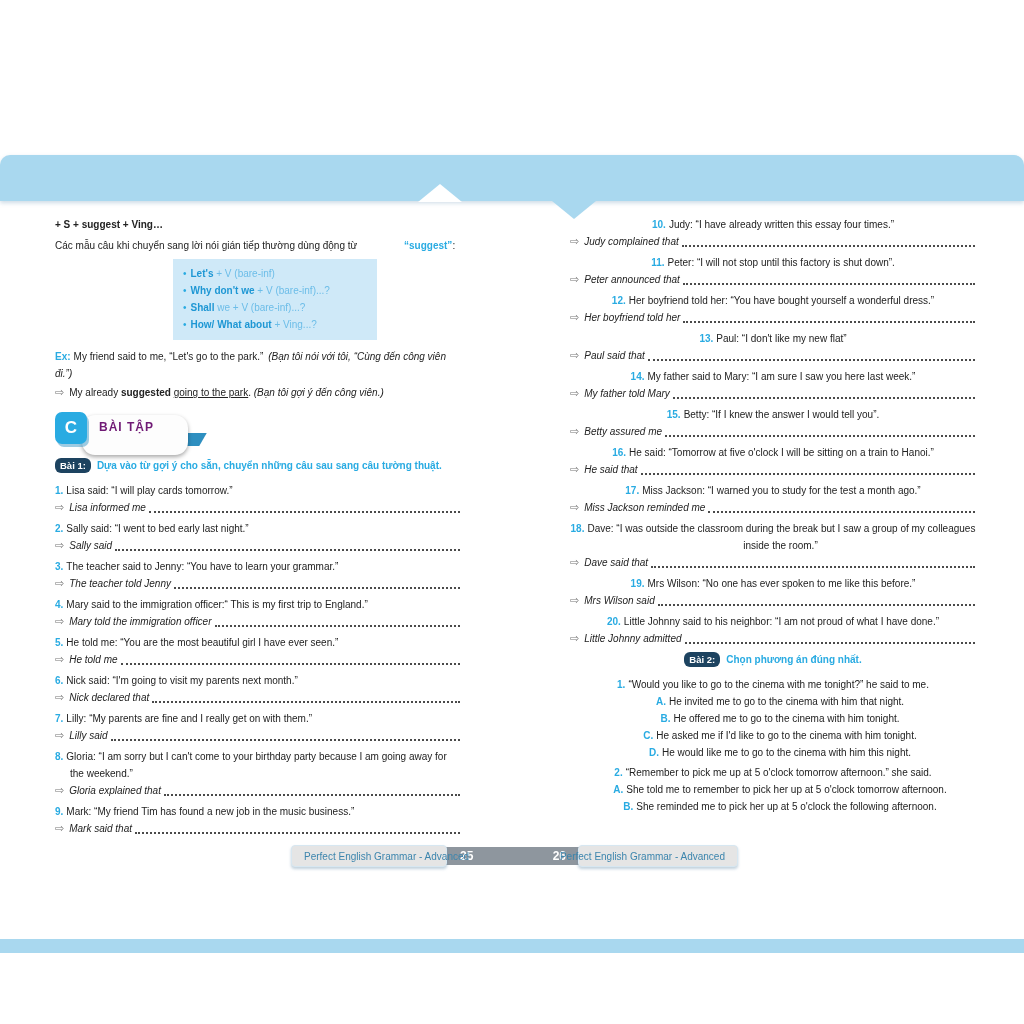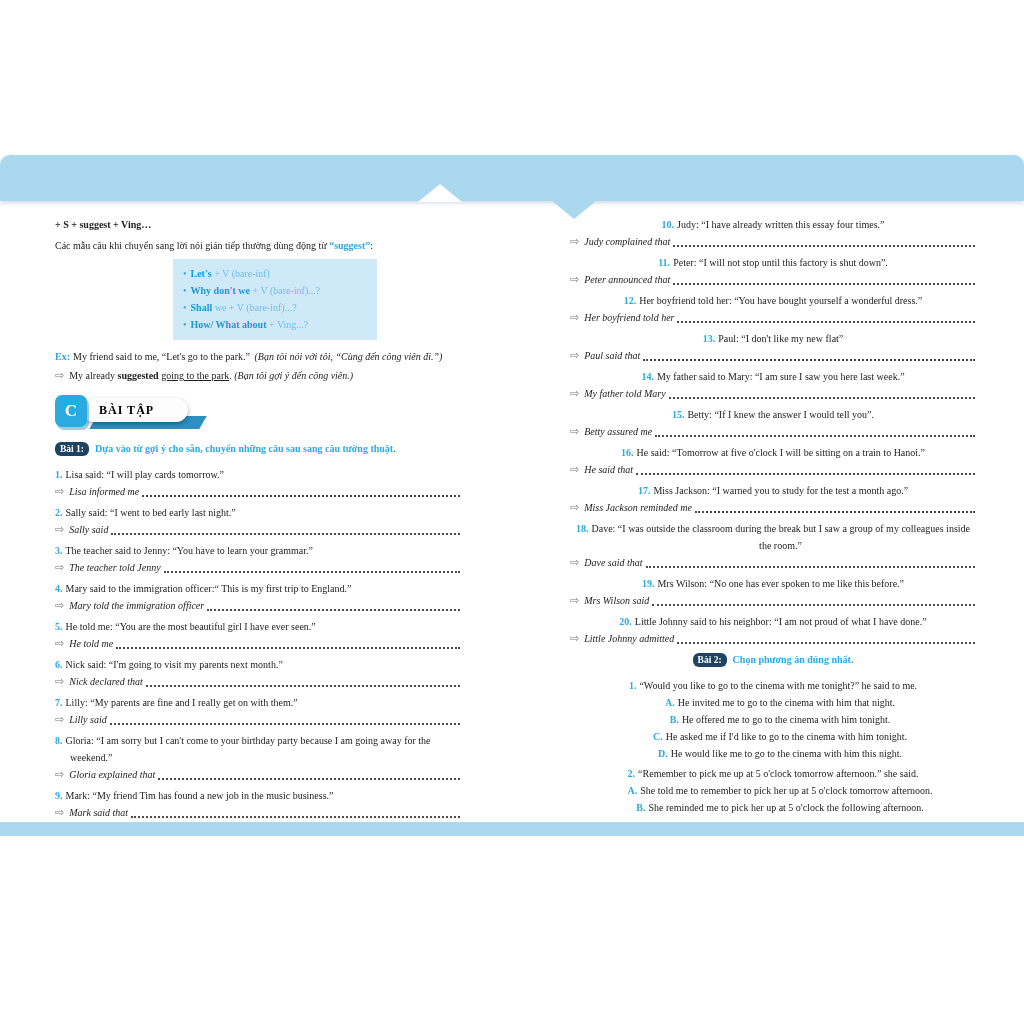--- a/index.html
+++ b/index.html
@@ -1,35 +1,35 @@
 <!DOCTYPE html>
 <html><head>
 <meta charset="utf-8">
 <style>
   html,body{margin:0;padding:0;background:#fff;}
-  .canvas{position:relative;width:1024px;height:836px;background:#ffffff;overflow:hidden;
-          font-family:Liberation Serif, serif;color:#222;}
+  .canvas{position:relative;width:1024px;height:953px;background:#ffffff;overflow:hidden;
+          font-family:Liberation Sans, sans-serif;color:#222;}
   
   .band{position:absolute;left:0;top:155px;width:100%;height:46px;background:#a9d8ef;
         border-radius:10px 10px 0 0;box-shadow:0 2px 4px rgba(110,150,180,.35);}
   .notch-white{position:absolute;bottom:-1px;left:418px;width:0;height:0;
         border-left:22px solid transparent;border-right:22px solid transparent;border-bottom:18px solid #ffffff;}
   .notch-blue{position:absolute;top:100%;left:552px;width:0;height:0;
         border-left:22px solid transparent;border-right:22px solid transparent;border-top:18px solid #a9d8ef;}
   .bottom-strip{position:absolute;left:0;bottom:0;width:100%;height:14px;background:#a9d8ef;}
 
   
   .col{position:absolute;top:216px;width:406px;font-size:10px;line-height:17px;}
   .col-left{left:55px;}
   .col-right{left:570px;text-align:center;}
 
   .bold{font-weight:bold;}
   .it{font-style:italic;}
   .ul{text-decoration:underline;}
-  .blue{color:#29abe2;}
+  .blue{color:#29abe2;margin-left:44px;}
 
   .formula{font-weight:bold;margin-bottom:4px;}
   .intro{margin-bottom:5px;}
 
   .suggest-box{margin:3px 16px 8px 118px;width:186px;background:#cfe9f8;padding:6px 8px 7px 10px;}
   .box-line{line-height:17px;white-space:nowrap;}
   .box-line .bullet{color:#29abe2;margin-right:4px;}
   .box-line .b{font-weight:bold;color:#1e97d4;}
   .box-line .r{color:#6cbde8;}
 
@@ -38,21 +38,21 @@
   .ex-line .it{margin-left:2px;}
   .ans-line{margin-bottom:6px;}
   .arrow{color:#777;margin-right:5px;font-size:11px;}
 
   .section-c{position:relative;height:44px;margin:8px 0 4px 0;}
   .c-tail{position:absolute;left:38px;top:24px;width:110px;height:13px;background:#2e8fc0;transform:skewX(-30deg);}
   .c-sq{position:absolute;left:0;top:3px;width:32px;height:32px;background:#29abe2;border-radius:7px;
         color:#fff;font-weight:bold;font-size:17px;text-align:center;line-height:32px;
         box-shadow:2px 3px 0 rgba(41,140,190,.45);}
   .c-pill{position:absolute;left:27px;top:6px;background:#fdfdfd;border-radius:13px;height:24px;line-height:24px;
-        padding:0 34px 0 17px;color:#000000;font-weight:bold;font-size:12px;letter-spacing:1px;
+        padding:0 34px 16px 17px;color:#701a75;font-weight:bold;font-size:12px;letter-spacing:1px;
         box-shadow:0 2px 4px rgba(0,0,0,.35);}
 
   .bai-line{margin:4px 0 8px;}
   .bai-badge{background:#1d4360;color:#fff;font-weight:bold;font-size:9.5px;padding:2px 5px;border-radius:6px;margin-right:6px;}
   .bai-instr{color:#29abe2;font-weight:bold;}
 
   .ex-item{margin-bottom:4px;}
   .q{padding-left:15px;text-indent:-15px;}
   .num{color:#29abe2;font-weight:bold;margin-right:3px;}
   .a{display:flex;align-items:flex-end;}

